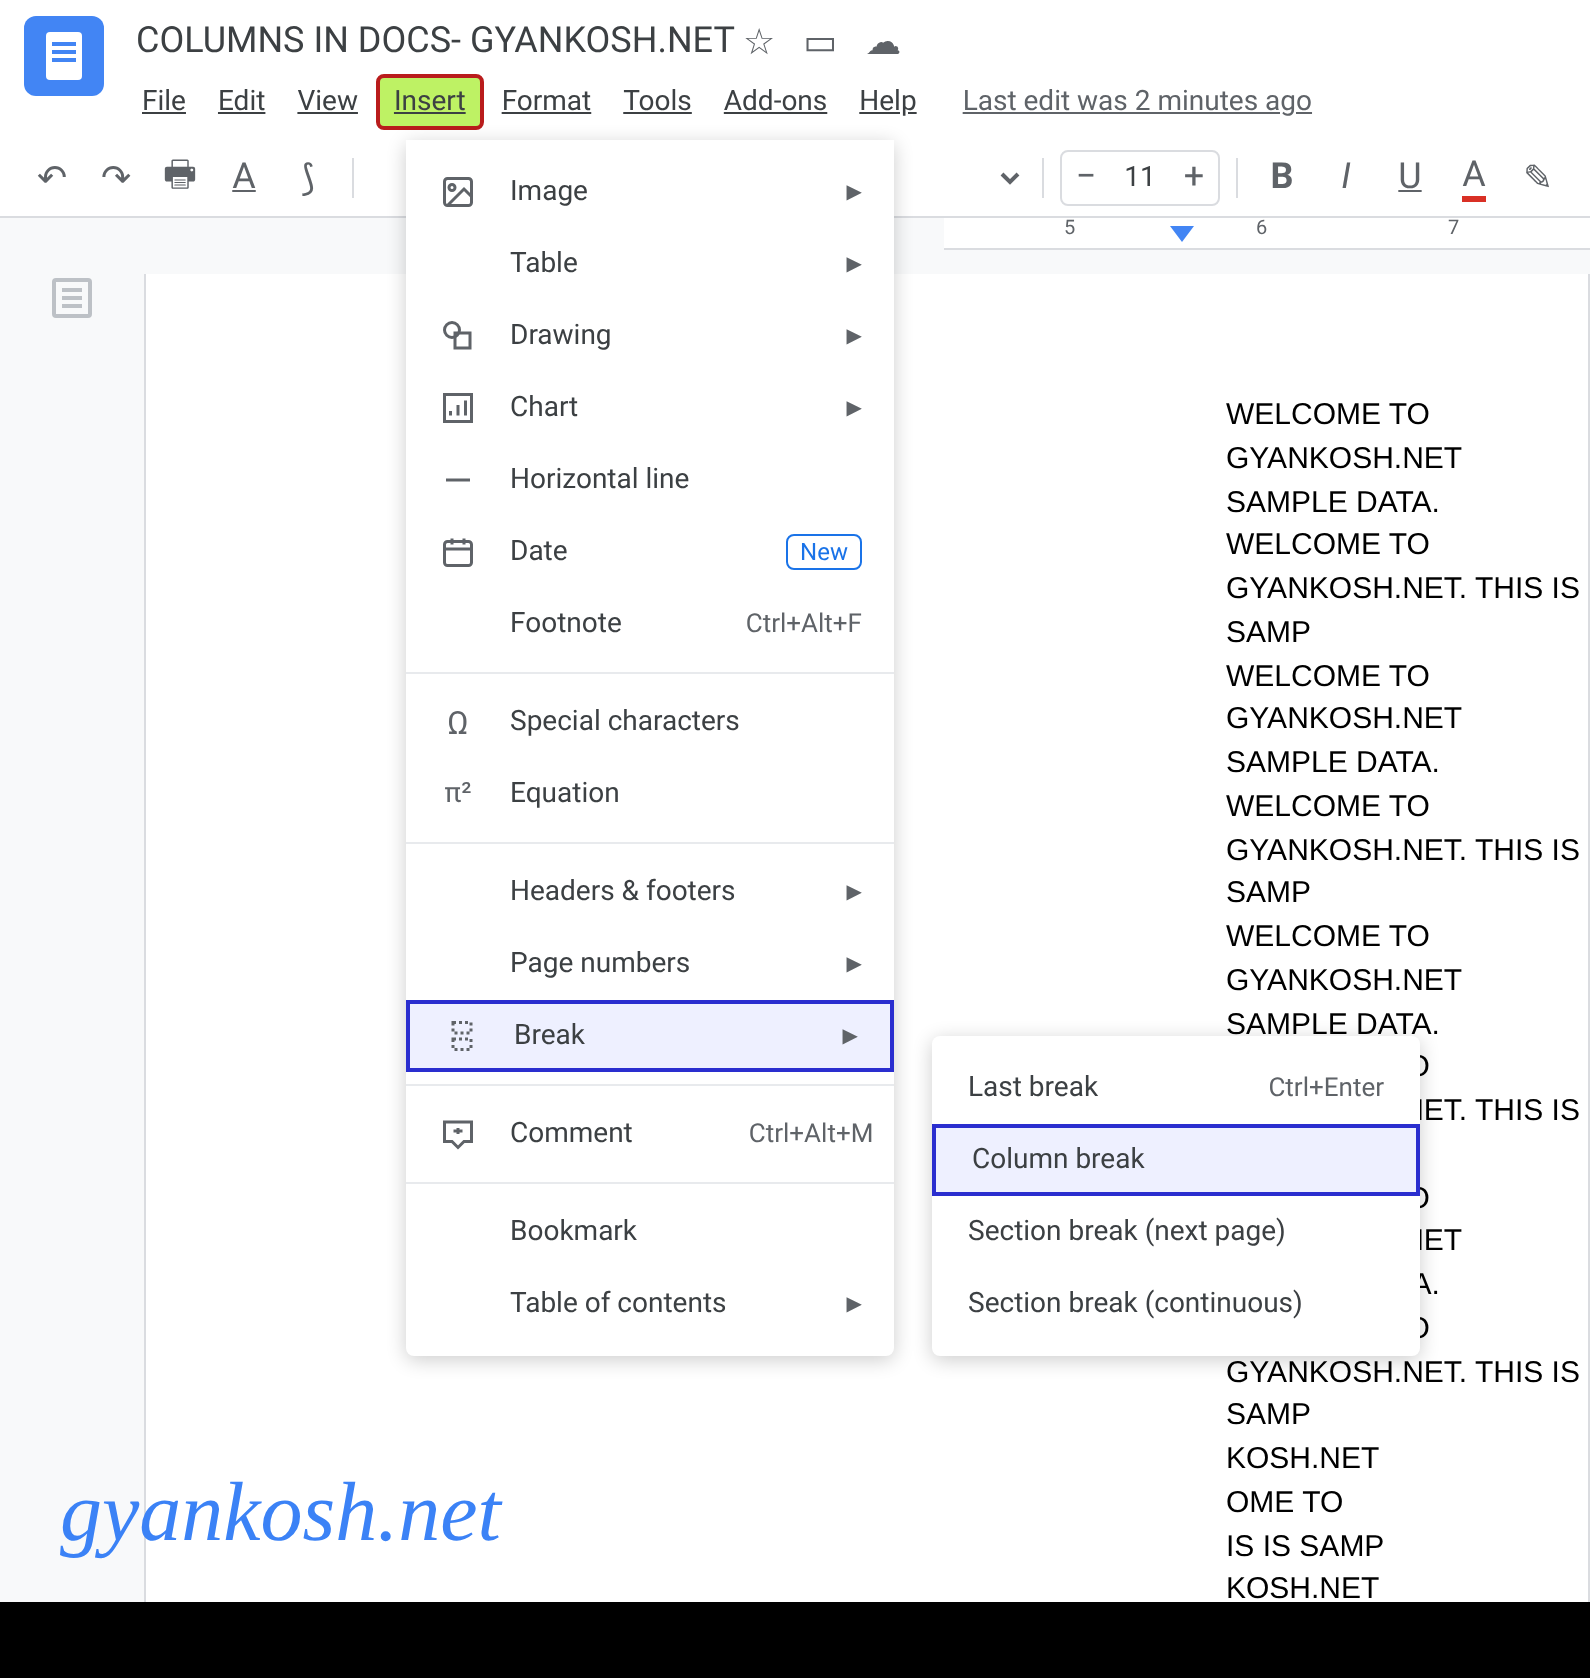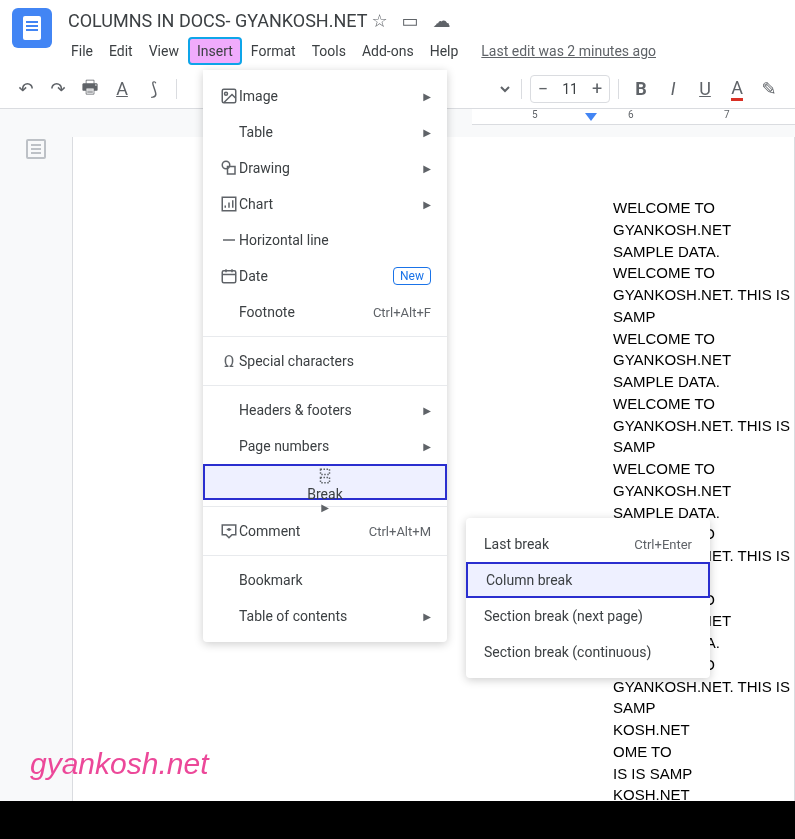--- a/index.html
+++ b/index.html
@@ -6,55 +6,55 @@
   body { font-family: "Google Sans", Roboto, Arial, sans-serif; font-size: 14px; color: #3c4043; background: #fff; width: 795px; height: 839px; overflow: hidden; position: relative; }
   .header { display: flex; align-items: flex-start; padding: 8px 12px 0 12px; }
   .doc-icon { width: 40px; height: 40px; background: #4285f4; border-radius: 6px; display: flex; align-items: center; justify-content: center; margin-right: 12px; flex-shrink: 0; }
   .doc-icon-inner { width: 18px; height: 24px; background: #fff; border-radius: 2px; position: relative; }
   .doc-icon-inner::before { content:""; position:absolute; left:3px; top:5px; width:12px; height:2px; background:#4285f4; box-shadow: 0 4px 0 #4285f4, 0 8px 0 #4285f4; }
   .title-area { flex: 1; }
   .title-row { display: flex; align-items: center; }
   .doc-title { font-size: 18px; color: #3c4043; padding: 2px 4px; }
   .title-icons { display: flex; gap: 14px; color: #5f6368; font-size: 18px; }
   .menubar { display: flex; gap: 2px; margin-top: 4px; font-size: 14px; align-items: center; }
-  .menu-item { padding: 4px 7px; border-radius: 4px; cursor: pointer; }
-  .menu-item.active { border: 2px solid #0ea5e9; background:#f0abfc; }
+  .menu-item { padding: 4px 7px; border-radius: 4px; cursor: pointer; text-decoration: underline; }
+  .menu-item.active { border: 2px solid #b91c1c; background:#bef264; }
   .last-edit { color: #5f6368; text-decoration: underline; margin-left: 14px; cursor: pointer; }
   .toolbar { display: flex; align-items: center; gap: 4px; border-bottom: 1px solid #dadce0; padding: 4px 12px; height: 40px; margin-top: 4px; }
   .tb-btn { width: 28px; height: 28px; display:flex; align-items:center; justify-content:center; color:#5f6368; font-size:18px; cursor:pointer; }
   .tb-sep { width:1px; height:20px; background:#dadce0; margin: 0 4px; }
   .font-size-group { display:flex; align-items:center; border:1px solid #dadce0; border-radius:4px; height:28px; }
   .fs-btn { width:24px; text-align:center; font-size:18px; cursor:pointer; color:#5f6368; }
   .fs-val { width: 30px; text-align:center; font-size:14px; }
   .font-select { border:none; font-size:14px; color:#5f6368; background:transparent; height:28px; width:50px; }
   .workspace { display:flex; height: calc(100% - 130px); background:#f8f9fa; position:relative; }
   .left-margin { width: 72px; padding-top: 30px; display:flex; justify-content:center; }
   .outline-icon { width:20px; height:20px; border:2px solid #bdc1c6; border-radius:2px; position:relative; cursor:pointer; }
   .outline-icon::before { content:""; position:absolute; left:3px; top:3px; width:10px; height:2px; background:#bdc1c6; box-shadow: 0 4px 0 #bdc1c6, 0 8px 0 #bdc1c6;}
   .page-area { flex:1; position:relative; overflow:hidden; }
   .ruler { height:16px; background:#fff; border-bottom:1px solid #dadce0; position:relative; margin-left:400px;}
   .ruler-mark { position:absolute; top:0; color:#5f6368; font-size:10px; }
   .ruler-indent { position:absolute; top:4px; width:0; height:0; border-left:6px solid transparent; border-right:6px solid transparent; border-top:8px solid #4285f4; }
   .page { background:#fff; margin: 12px 0 0 0; border:1px solid #dadce0; border-top:none; min-height:700px; position:relative; padding: 60px 0 0 540px;}
   .doc-text { font-family: Arial, sans-serif; font-size:15px; line-height:1.45; color:#000; white-space: pre-line; }
   .dropdown { position:absolute; left:203px; top:70px; width:244px; background:#fff; box-shadow: 0 2px 10px rgba(0,0,0,.2); border-radius: 0 0 4px 4px; padding: 8px 0; z-index:100; }
-  .dd-item { display:flex; align-items:center; height:36px; padding: 0 16px 0 16px; cursor:pointer; font-size:14px; color:#3c4043; position:relative;}
-  .dd-item.highlighted { border:2px solid #2a2ecf; background:#eef0ff; margin:0;flex-direction:column; }
+  .dd-item { display:flex; align-items:center; height:36px; padding: 0 16px 0 16px; cursor:pointer; font-size:14px; color:#3c4043; gap:16px; position:relative;}
+  .dd-item.highlighted { border:2px solid #2a2ecf; background:#eef0ff; margin:0; }
   .dd-icon { width:20px; height:20px; display:flex; align-items:center; justify-content:center; color:#5f6368; flex-shrink:0; }
   .dd-label { flex:1; }
   .dd-shortcut { color:#5f6368; font-size:13px;margin-left:42px; }
   .dd-arrow { color:#5f6368; font-size:10px; }
   .dd-new { border:1px solid #1a73e8; color:#1a73e8; font-size:12px; padding:1px 6px; border-radius:4px; }
   .dd-sep { height:1px; background:#e8eaed; margin: 6px 0; }
   .submenu { position:absolute; left:466px; top:518px; width:244px; background:#fff; box-shadow: 0 2px 10px rgba(0,0,0,.2); border-radius:4px; padding:8px 0; z-index:101;}
   .sub-item { display:flex; align-items:center; height:36px; padding:0 18px; cursor:pointer; font-size:14px; color:#3c4043; }
   .sub-item .label { flex:1; }
   .sub-item .shortcut { color:#5f6368; font-size:13px; }
   .sub-item.highlighted { border:2px solid #2a2ecf; background:#eef0ff; }
-  .watermark { position:absolute; left:30px; bottom:58px; font-family: Liberation Sans, sans-serif; font-size:30px; font-style:italic; color:#ec4899; z-index:50;}
+  .watermark { position:absolute; left:30px; bottom:58px; font-family: Liberation Serif, serif; font-size:42px; font-style:italic; color:#3b82f6; z-index:50;}
   .black-bar { position:absolute; left:0; bottom:0; width:100%; height:38px; background:#000; }
   .underline { text-decoration: underline; }
   svg { display:block; }
 </style>
 </head>
 <body>
 
 <div class="header">
   <div class="doc-icon">
       <div class="doc-icon-inner"></div>
@@ -217,20 +217,26 @@
       <div class="dd-label">Footnote</div>
       <div class="dd-shortcut">Ctrl+Alt+F</div>
     </div>
     <div class="dd-sep"></div>
     <div class="dd-item">
       <div class="dd-icon">
         <span style="font-size:16px;">Ω</span>
       </div>
       <div class="dd-label">Special characters</div>
     </div>
+    <div class="dd-item">
+      <div class="dd-icon">
+        <span style="font-size:14px;">π²</span>
+      </div>
+      <div class="dd-label">Equation</div>
+    </div>
     <div class="dd-sep"></div>
     <div class="dd-item">
       <div class="dd-icon"></div>
       <div class="dd-label">Headers &amp; footers</div>
       <div class="dd-arrow">▶</div>
     </div>
     <div class="dd-item">
       <div class="dd-icon"></div>
       <div class="dd-label">Page numbers</div>
       <div class="dd-arrow">▶</div>

